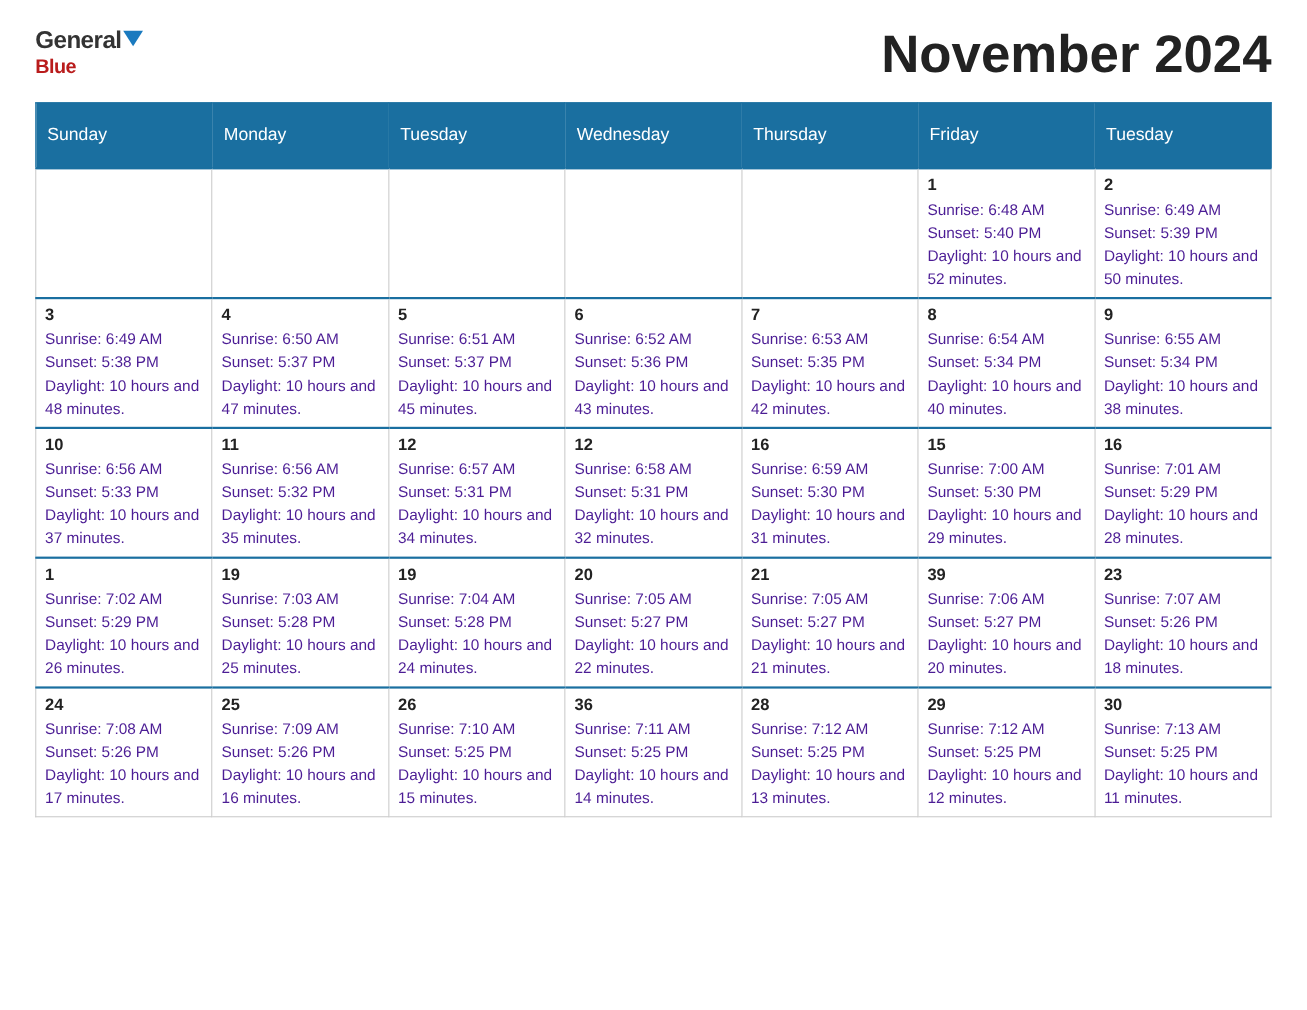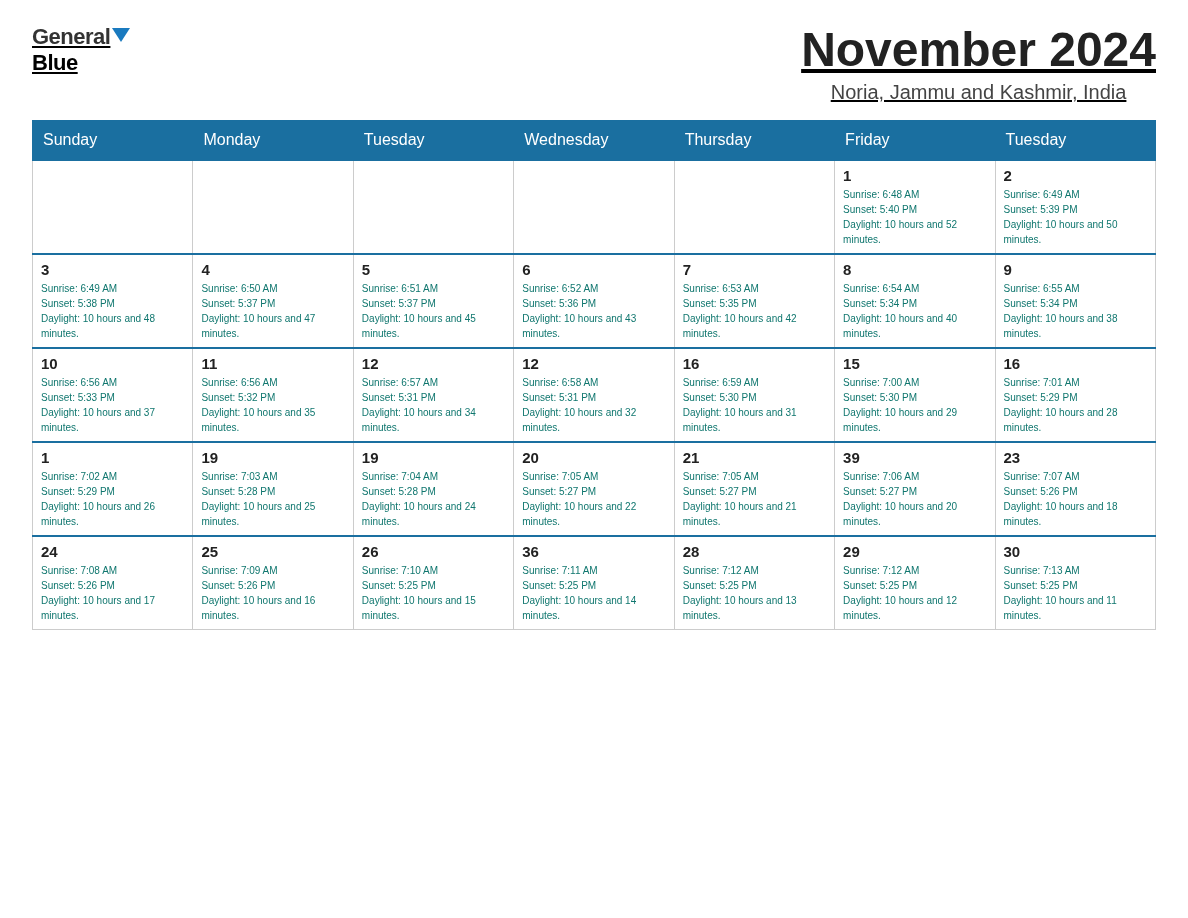--- a/index.html
+++ b/index.html
@@ -8,53 +8,52 @@
       background: #fff;
       padding: 24px 32px;
       width: 1188px;
       min-height: 918px;
     }
     .header-row {
       display: flex;
       align-items: flex-start;
       justify-content: space-between;
       margin-bottom: 8px;
-      text-decoration: underline;
     }
     .logo {
       display: flex;
       flex-direction: column;
       align-items: flex-start;
     }
     .logo-general {
       font-size: 22px;
       font-weight: bold;
       color: #333;
       letter-spacing: -0.5px;
     }
     .logo-blue {
-      font-size: 22px;
-      font-weight: bold;
-      color: #000000;
+      font-size: 18px;
+      font-weight: bold;
+      color: #b91c1c;
       letter-spacing: -0.5px;
     }
     .logo-triangle {
       display: inline-block;
       width: 0;
       height: 0;
       border-left: 9px solid transparent;
       border-right: 9px solid transparent;
       border-top: 14px solid #1a7abf;
       margin-left: 2px;
       vertical-align: middle;
       position: relative;
       top: -2px;
     }
     .title-block {
-      text-align: center;
+      text-align: left;
     }
     .month-title {
       font-size: 48px;
       font-weight: bold;
       color: #222;
       line-height: 1.1;
     }
     .location-title {
       font-size: 20px;
       color: #444;
@@ -63,21 +62,21 @@
     .calendar {
       width: 100%;
       border-collapse: collapse;
       margin-top: 16px;
     }
     .calendar th {
       background: #1a6fa0;
       color: #fff;
       font-size: 16px;
       font-weight: normal;
-      padding: 10px 10px;
+      padding: 20px 10px;
       text-align: left;
       border: 1px solid #1a6fa0;
     }
     .calendar td {
       border: 1px solid #ccc;
       vertical-align: top;
       padding: 6px 8px;
       width: 14.28%;
       min-height: 110px;
       font-size: 13px;
@@ -91,42 +90,41 @@
       border-top: 2px solid #1a6fa0;
     }
     .day-number {
       font-size: 15px;
       font-weight: bold;
       color: #222;
       display: block;
       margin-bottom: 3px;
     }
     .day-info {
-      font-size: 10px;
-      color: #0f766e;
+      font-size: 14px;
+      color: #4c1d95;
       line-height: 1.5;
     }
     .empty-cell {
       background: #f9f9f9;
     }
   </style>
 </head>
 <body>
 
 <div class="header-row">
   <div class="logo">
     <div style="display:flex;align-items:center;">
       <span class="logo-general">General</span>
       <span class="logo-triangle"></span>
     </div>
     <span class="logo-blue">Blue</span>
   </div>
   <div class="title-block">
     <div class="month-title">November 2024</div>
-    <div class="location-title">Noria, Jammu and Kashmir, India</div>
   </div>
 </div>
 
 <table class="calendar">
   <thead>
     <tr>
       <th>Sunday</th>
       <th>Monday</th>
       <th>Tuesday</th>
       <th>Wednesday</th>

